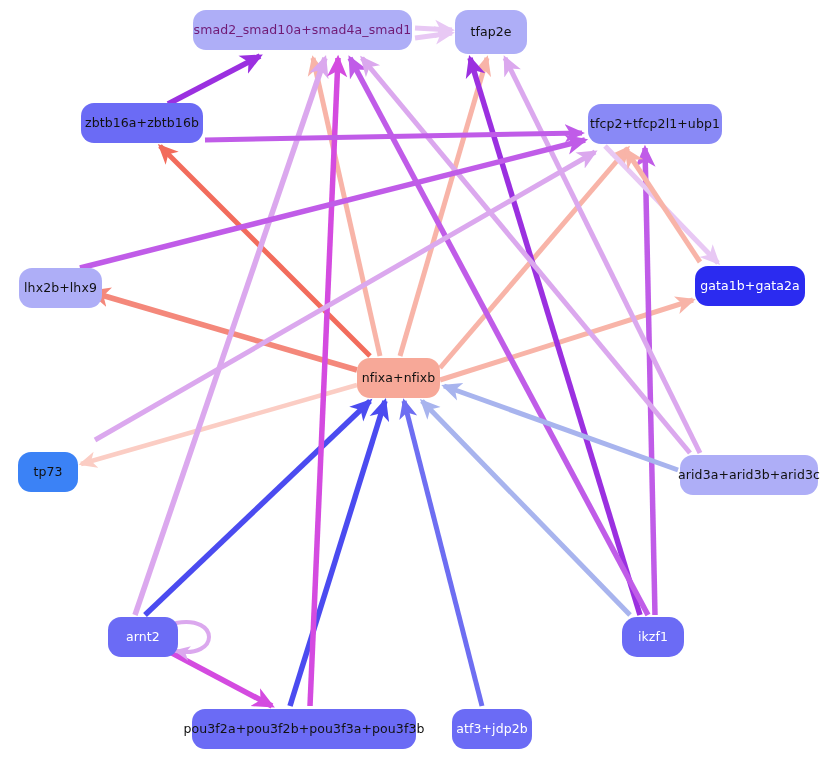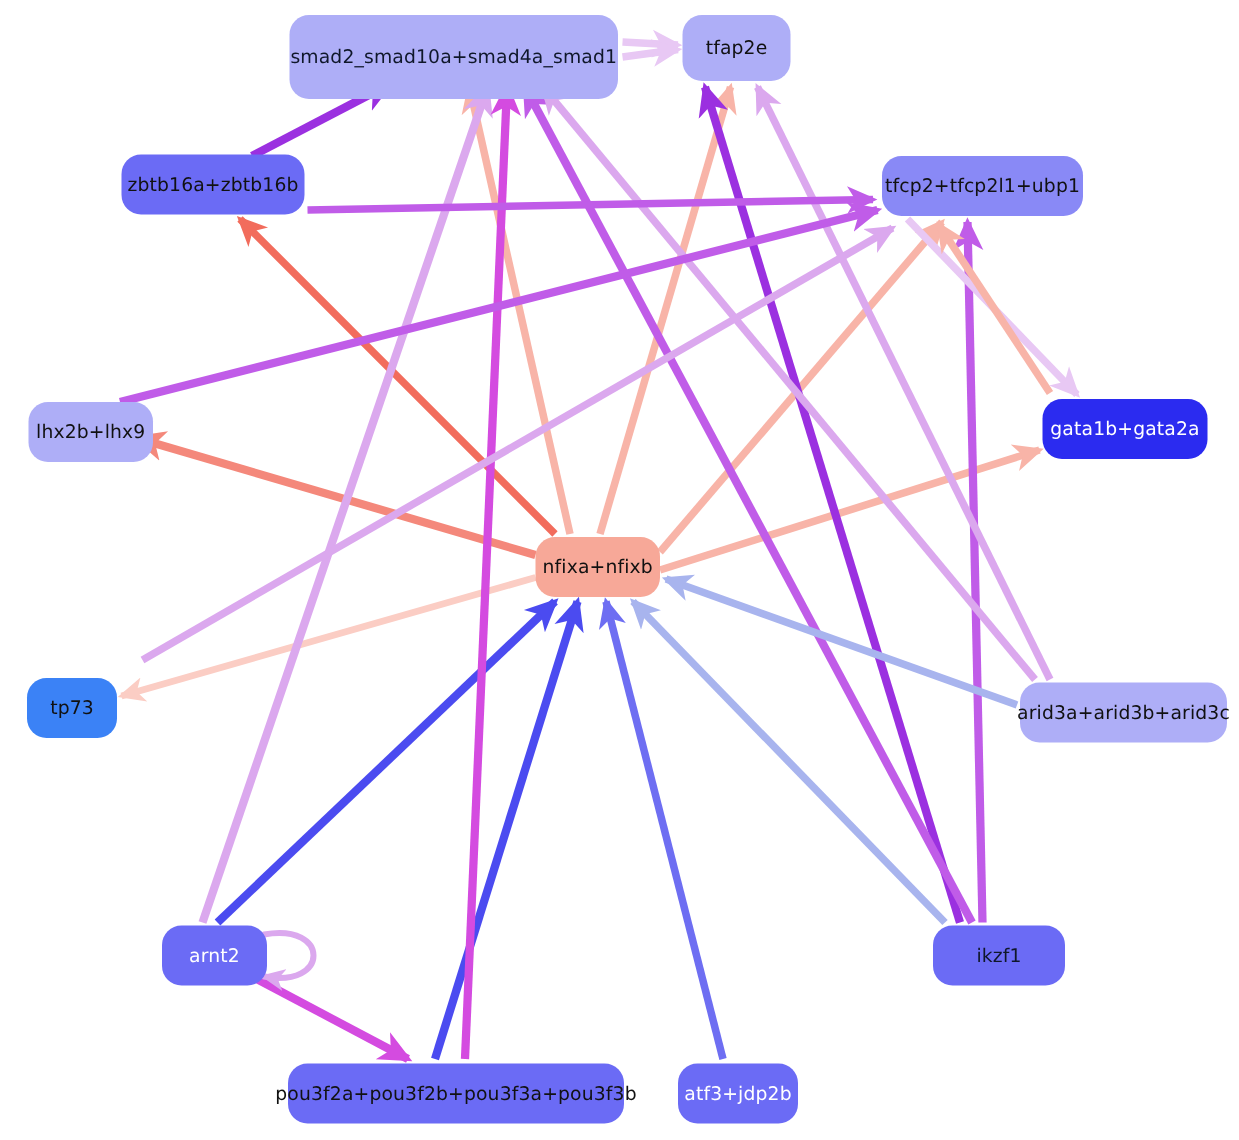--- a/index.html
+++ b/index.html
@@ -107,21 +107,21 @@
       <line x1="700" y1="453" x2="505" y2="58" stroke="#DBA8EE" stroke-width="5" stroke-linecap="butt" marker-end="url(#ah-DBA8EE)"></line>
       <line x1="690" y1="453" x2="362" y2="58" stroke="#DBA8EE" stroke-width="5" stroke-linecap="butt" marker-end="url(#ah-DBA8EE)"></line>
       <line x1="605" y1="146" x2="718" y2="263" stroke="#E8C8F4" stroke-width="5" stroke-linecap="butt" marker-end="url(#ah-E8C8F4)"></line>
       <line x1="80" y1="268" x2="585" y2="140" stroke="#C05CE8" stroke-width="5.5" stroke-linecap="butt" marker-end="url(#ah-C05CE8)"></line>
       <line x1="95" y1="440" x2="595" y2="152" stroke="#DBA8EE" stroke-width="5" stroke-linecap="butt" marker-end="url(#ah-DBA8EE)"></line>
       <line x1="700" y1="262" x2="626" y2="150" stroke="#F8B4A8" stroke-width="5" stroke-linecap="butt" marker-end="url(#ah-F8B4A8)"></line>
       <line x1="205" y1="140" x2="582" y2="133" stroke="#C05CE8" stroke-width="5" stroke-linecap="butt" marker-end="url(#ah-C05CE8)"></line>
     </svg>
 
   <div id="node-layer">
-      <div class="node" style="left: 193px; top: 10px; width: 219px; height: 56px; background: rgb(174, 174, 247); color: #0f172a;">
+      <div class="node" style="left: 193px; top: 10px; width: 219px; height: 40px; background: rgb(174, 174, 247); color: #701a75;">
         <span>smad2_smad10a+smad4a_smad1</span>
       </div>
       <div class="node" style="left: 455px; top: 10px; width: 72px; height: 44px; background: rgb(174, 174, 247); color: rgb(17, 17, 17);">
         <span>tfap2e</span>
       </div>
       <div class="node" style="left: 81px; top: 103px; width: 122px; height: 40px; background: rgb(107, 107, 245); color: rgb(17, 17, 17); align-items: center;">
         <span>zbtb16a+zbtb16b</span>
       </div>
       <div class="node" style="left: 588px; top: 104px; width: 134px; height: 40px; background: rgb(137, 137, 246); color: rgb(17, 17, 17);">
         <span>tfcp2+tfcp2l1+ubp1</span>
@@ -137,21 +137,21 @@
       </div>
       <div class="node" style="left: 18px; top: 452px; width: 60px; height: 40px; background: #3b82f6; color: rgb(17, 17, 17);">
         <span>tp73</span>
       </div>
       <div class="node" style="left: 680px; top: 455px; width: 138px; height: 40px; background: rgb(174, 174, 247); color: rgb(17, 17, 17);">
         <span>arid3a+arid3b+arid3c</span>
       </div>
       <div class="node" style="left: 108px; top: 617px; width: 70px; height: 40px; background: rgb(107, 107, 245); color: rgb(255, 255, 255); text-align: right;">
         <span>arnt2</span>
       </div>
-      <div class="node" style="left: 622px; top: 617px; width: 88px; height: 40px; background: rgb(107, 107, 245); color: #0f172a;">
+      <div class="node" style="left: 622px; top: 617px; width: 62px; height: 40px; background: rgb(107, 107, 245); color: #ffffff; border-radius: 15px;">
         <span>ikzf1</span>
       </div>
       <div class="node" style="left: 192px; top: 709px; width: 224px; height: 40px; background: rgb(107, 107, 245); color: rgb(17, 17, 17);">
         <span>pou3f2a+pou3f2b+pou3f3a+pou3f3b</span>
       </div>
       <div class="node" style="left: 452px; top: 709px; width: 80px; height: 40px; background: rgb(107, 107, 245); color: rgb(255, 255, 255);">
         <span>atf3+jdp2b</span>
       </div>
     </div>
 

